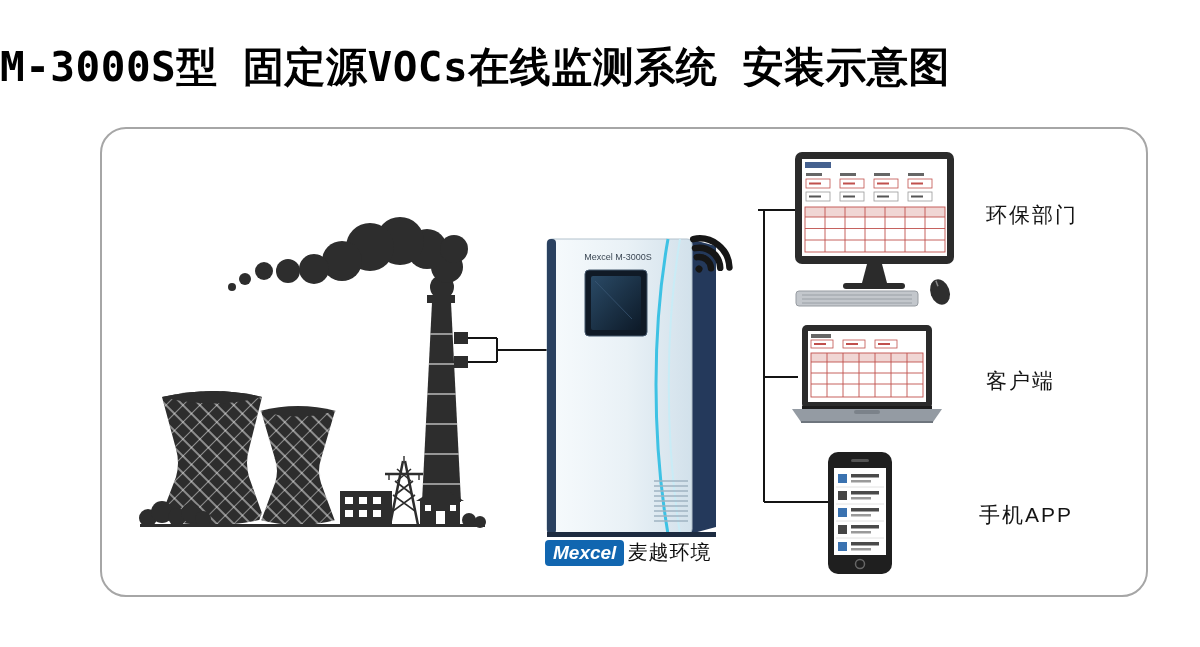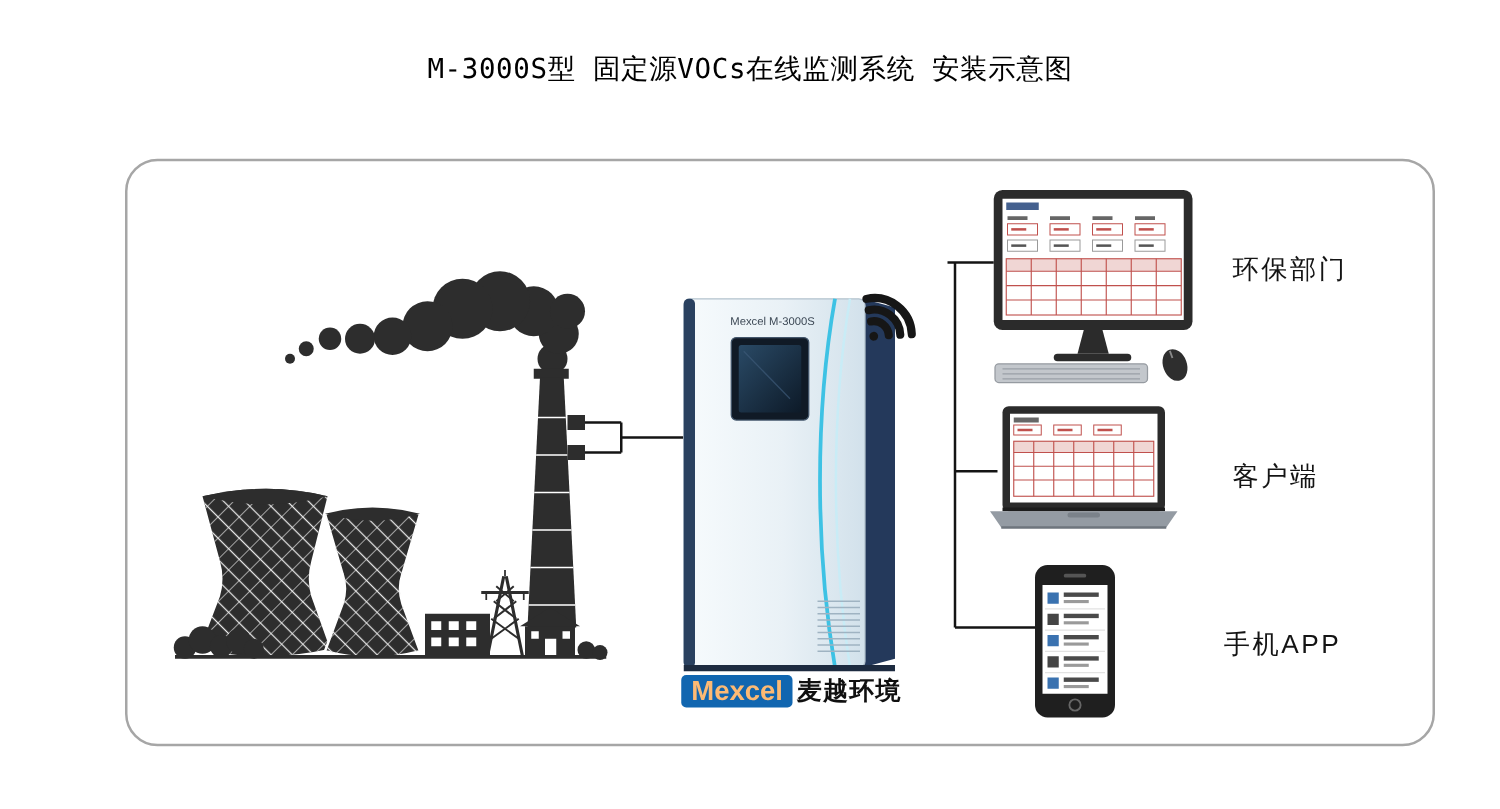--- a/index.html
+++ b/index.html
@@ -1,31 +1,31 @@
 <!DOCTYPE html>
 <html><head>
 <meta charset="utf-8">
 <style>
   html,body{margin:0;padding:0;background:#ffffff;}
   .stage{position:relative;width:1200px;height:647px;background:#ffffff;
          font-family:"Liberation Sans",sans-serif;overflow:hidden;}
-  .title{position:absolute;top:40px;left:0;width:100%;margin:0;text-align:center;
+  .title{position:absolute;top:40px;left:0;width:100%;margin:0;text-align:left;
          font-family:"DejaVu Sans Mono","Liberation Sans",sans-serif;
-         font-size:22px;font-weight:400;color:#000;letter-spacing:0.5px;}
+         font-size:41px;font-weight:700;color:#000;letter-spacing:0.5px;}
   .frame{position:absolute;left:100px;top:127px;width:1048px;height:470px;
          border:2px solid #a6a6a6;border-radius:26px;background:#ffffff;box-sizing:border-box;}
   .canvas{position:absolute;left:0;top:0;}
   .label{position:absolute;font-size:21px;color:#141414;letter-spacing:2px;white-space:nowrap;margin-left:24px;}
   .label-epa{left:860px;top:72px;}
   .label-client{left:860px;top:238px;text-align:center;}
   .label-app{left:853px;top:372px;text-align:center;}
   .logo{position:absolute;left:443px;top:410px;display:flex;align-items:center;gap:3px;}
-  .logo-badge{background:#1166b0;color:#fdba74;font-weight:700;font-size:22px;
-              padding:2px 8px;border-radius:4px;line-height:22px;}
-  .logo-cjk{font-weight:700;font-size:20px;color:#101010;letter-spacing:1px;}
+  .logo-badge{background:#1166b0;color:#ffffff;font-weight:700;font-size:19px;
+              padding:2px 8px;border-radius:4px;line-height:22px;font-style:italic;}
+  .logo-cjk{font-weight:400;font-size:20px;color:#101010;letter-spacing:1px;}
 </style>
 </head>
 <body>
 
 <div class="stage">
 
   <h1 class="title">M-3000S型 固定源VOCs在线监测系统 安装示意图</h1>
 
   <div class="frame">
 

